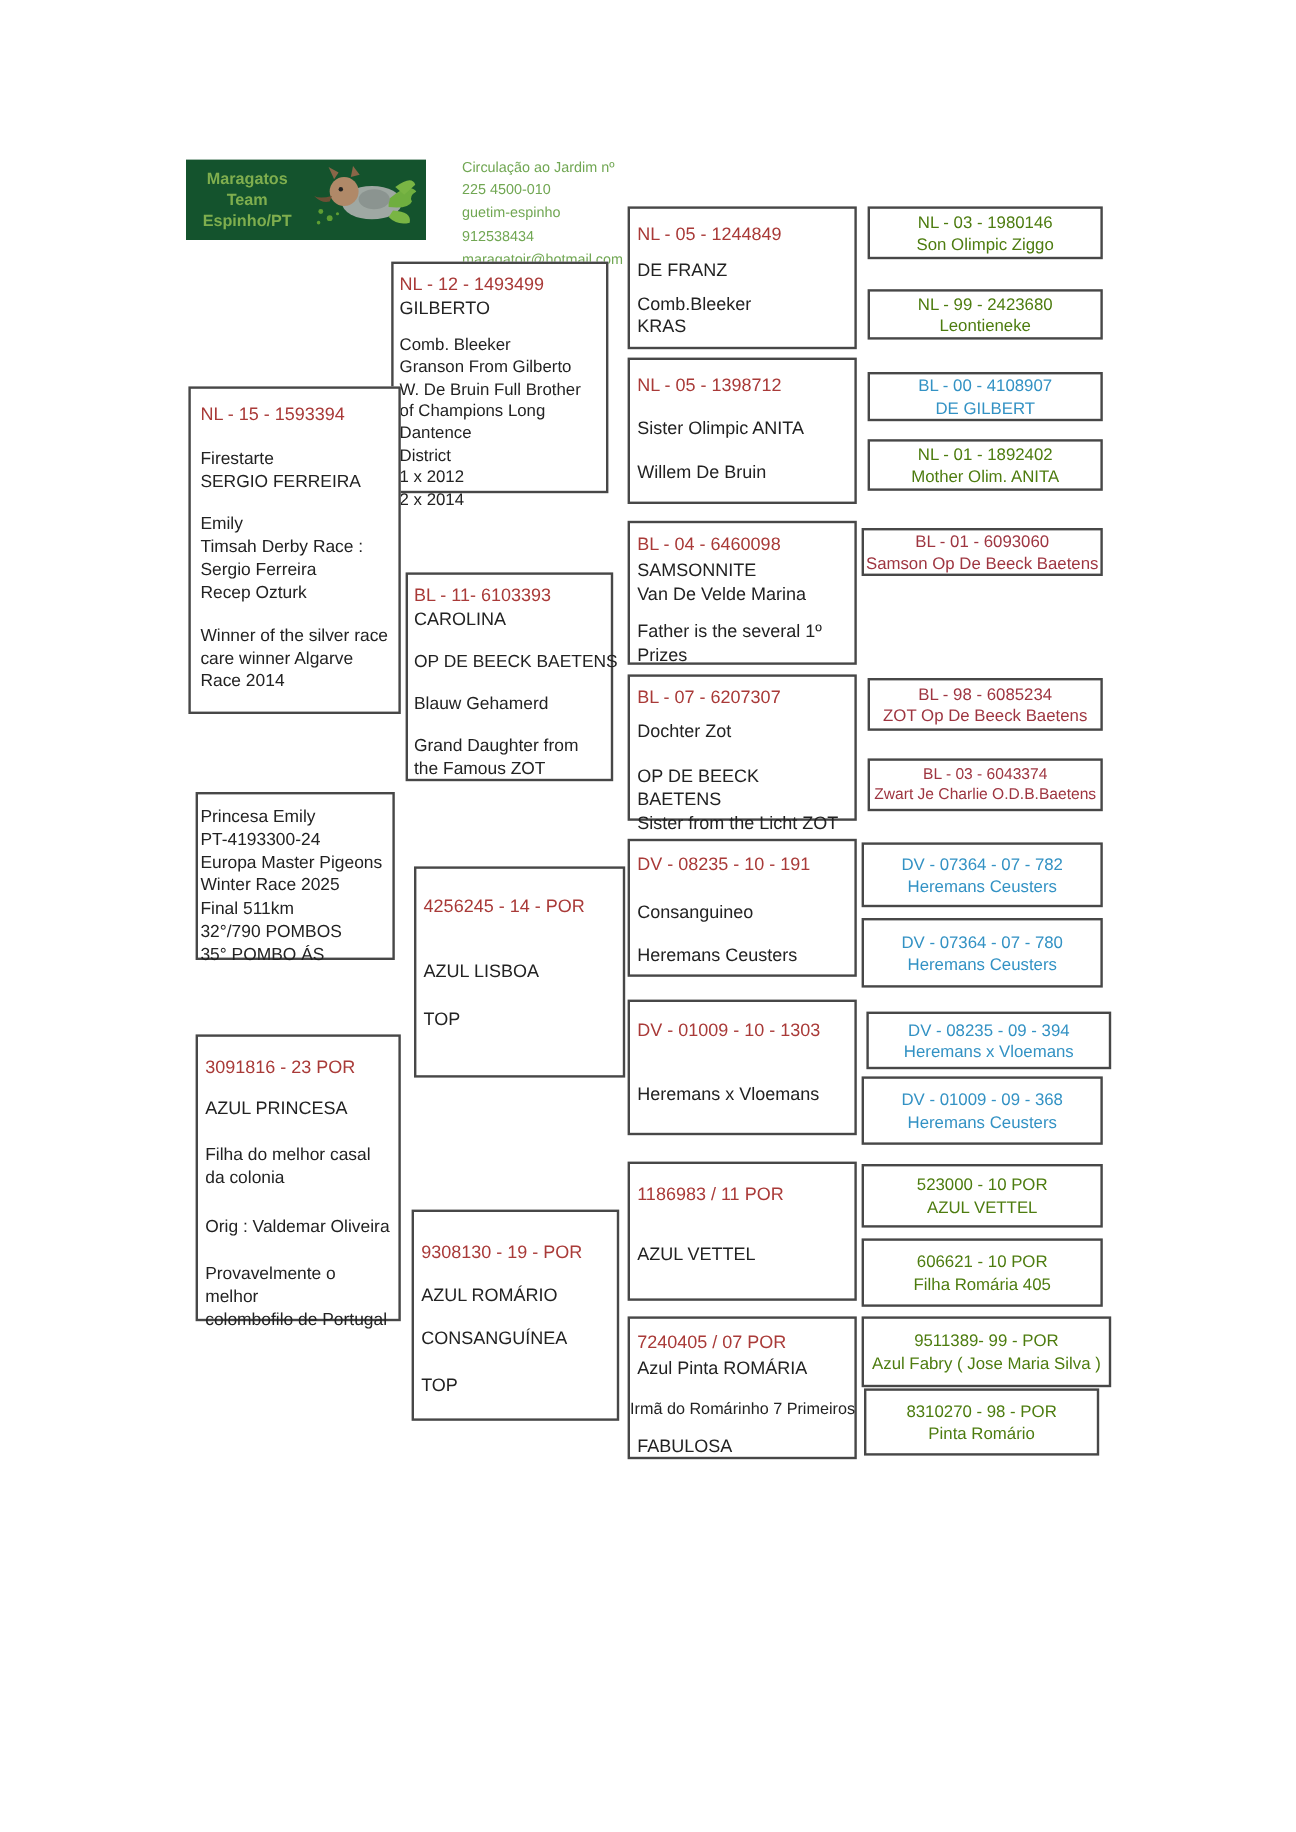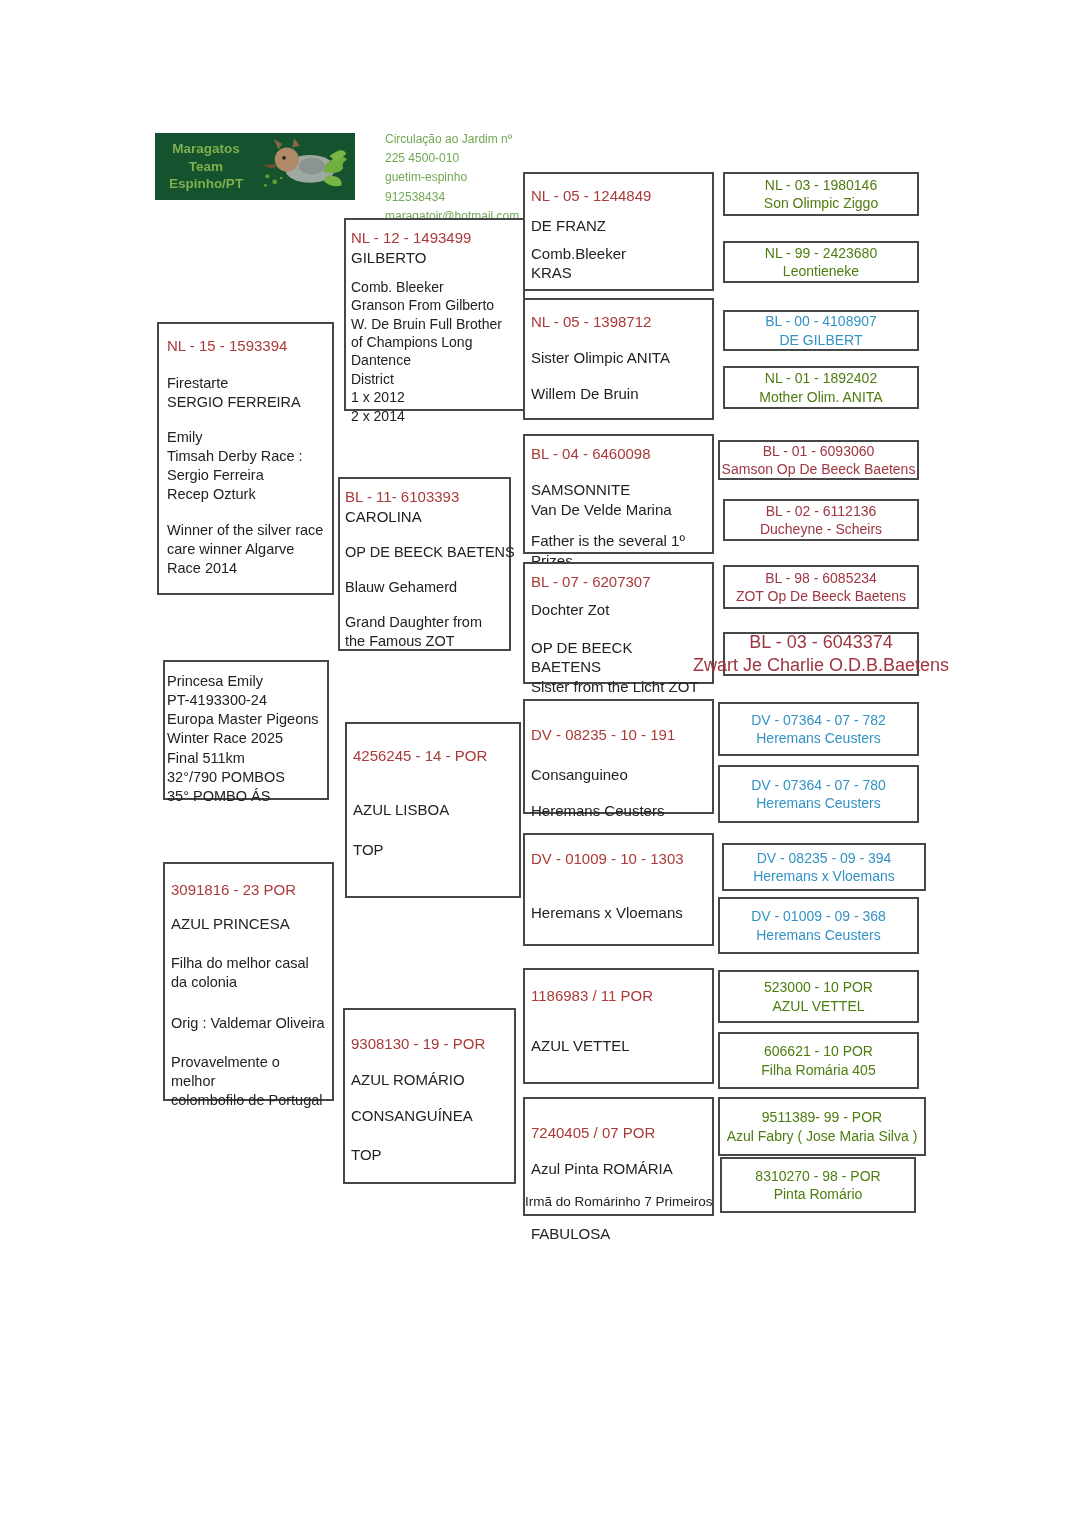--- a/index.html
+++ b/index.html
@@ -18,37 +18,37 @@
   .f145{font-size:14.5px}
   .f135{font-size:13.5px}
   .red{color:#a93a38}
   .dred{color:#9e3540}
   .grn{color:#4d7c0f}
   .blu{color:#3392c4}
 
   
   .sbox{display:flex;flex-direction:column;align-items:center;justify-content:center;
         font-size:14px;line-height:1.3;padding:2px;white-space:nowrap;text-align:center}
-  .tight{font-size:18px}
-
-  .mt2{margin-top:16px}.mt4{margin-top:4px}.mt6{margin-top:6px}.mt8{margin-top:8px}
+  .tight{font-size:13px}
+
+  .mt2{margin-top:2px}.mt4{margin-top:4px}.mt6{margin-top:6px}.mt8{margin-top:8px}
   .mt10{margin-top:10px}.mt12{margin-top:12px}.mt14{margin-top:14px}.mt16{margin-top:16px}
   .mt18{margin-top:18px}.mt20{margin-top:20px}.mt22{margin-top:22px}.mt30{margin-top:30px}.mt34{margin-top:34px}
 
   
   #logo{position:absolute;left:155px;top:133px;width:200px;height:67px;
         background:#14532d;display:flex;align-items:center}
   .logo-text{width:102px;text-align:center;font-weight:bold;font-size:13.5px;
              line-height:1.3;color:#7fae4e}
   .mascot{width:88px;height:60px;margin-left:2px}
   #contact{position:absolute;left:385px;top:130px;width:180px;font-size:12px;
            color:#71a753;line-height:1.6}
 
   
-  #b-gilberto{left:344px;top:218px;width:181px;height:193px;padding-left:5px;padding-right:2px}
+  #b-gilberto{left:326px;top:218px;width:181px;height:193px;padding-left:5px;padding-right:2px}
   #b-father{left:157px;top:322px;width:177px;height:273px;padding-left:8px}
   #b-defranz{left:523px;top:172px;width:191px;height:119px}
   #b-ziggo{left:723px;top:172px;width:196px;height:44px}
   #b-leontieneke{left:723px;top:241px;width:196px;height:42px}
   #b-sisteranita{left:523px;top:298px;width:191px;height:122px}
   #b-degilbert{left:723px;top:310px;width:196px;height:41px}
   #b-motheranita{left:723px;top:366px;width:196px;height:43px}
   #b-samsonnite{left:523px;top:434px;width:191px;height:120px}
   #b-samson{left:718px;top:440px;width:201px;height:40px}
   #b-ducheyne{left:723px;top:499px;width:196px;height:42px}
@@ -182,24 +182,20 @@
   <div class="pbox sbox grn" id="b-motheranita">
     <div>NL - 01 - 1892402</div>
     <div>Mother Olim. ANITA</div>
   </div>
 
   <div class="pbox sbox dred" id="b-samson">
     <div>BL - 01 - 6093060</div>
     <div>Samson Op De Beeck Baetens</div>
   </div>
 
-  <div class="pbox sbox dred" id="b-ducheyne">
-    <div>BL - 02 - 6112136</div>
-    <div>Ducheyne - Scheirs</div>
-  </div>
 
   <div class="pbox sbox dred" id="b-zot">
     <div>BL - 98 - 6085234</div>
     <div>ZOT Op De Beeck Baetens</div>
   </div>
 
   <div class="pbox sbox dred tight" id="b-zwart">
     <div>BL - 03 - 6043374</div>
     <div>Zwart Je Charlie O.D.B.Baetens</div>
   </div>

